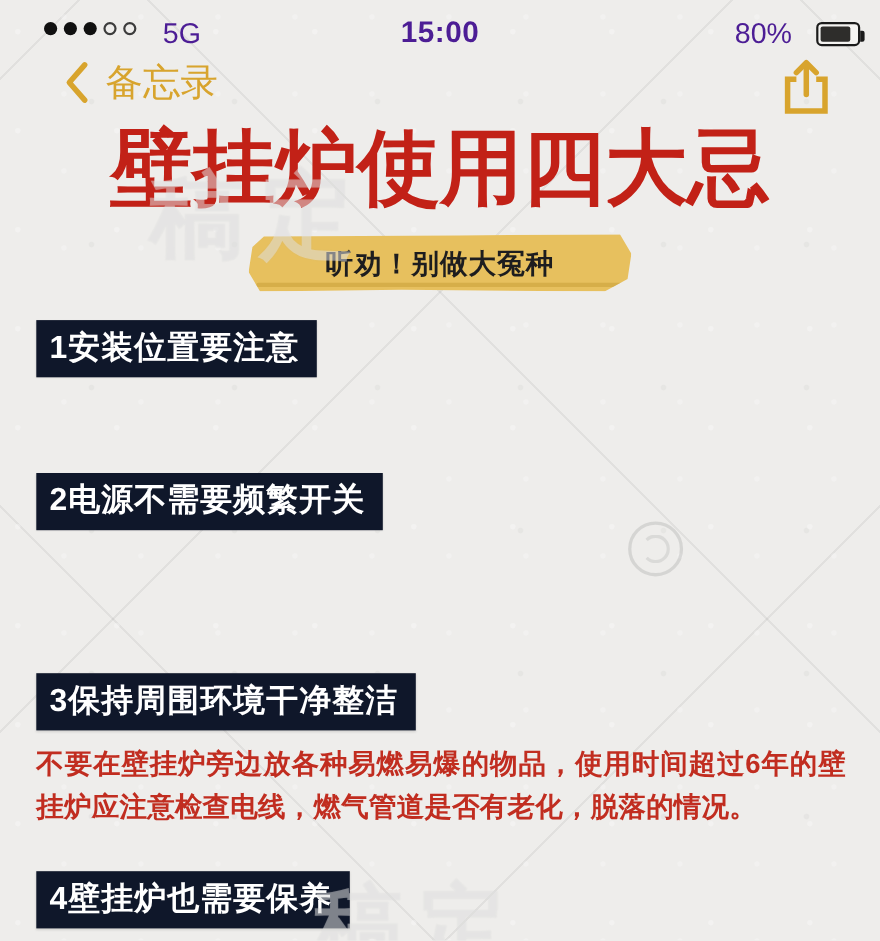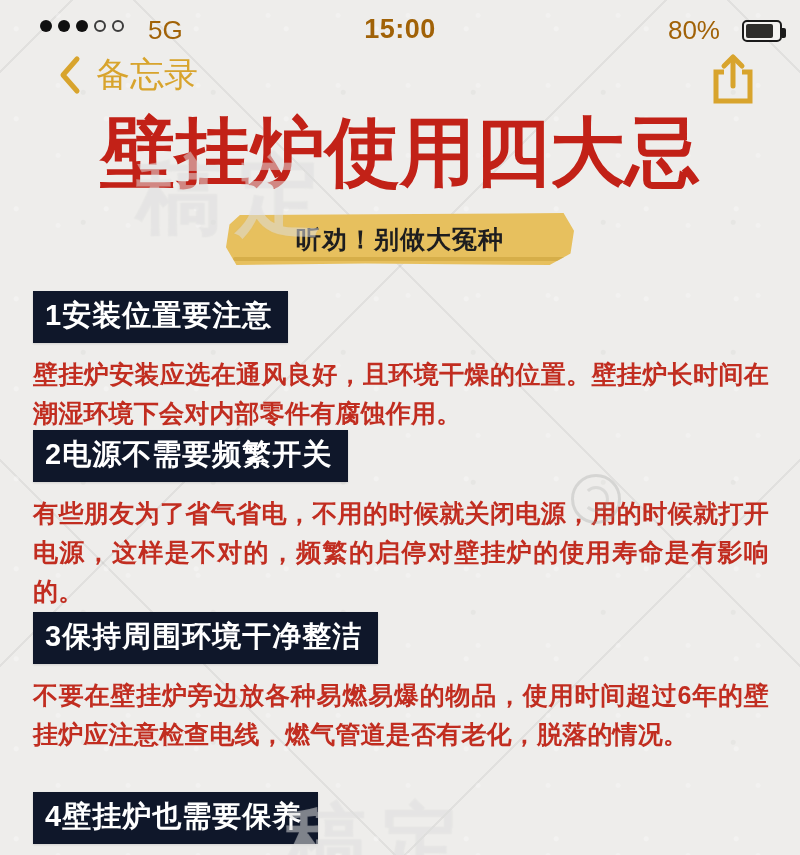--- a/index.html
+++ b/index.html
@@ -29,21 +29,21 @@
       radial-gradient(circle at 18% 32%, rgba(255,255,255,0.5) 0 2px, transparent 3px),
       radial-gradient(circle at 64% 71%, rgba(200,200,198,0.35) 0 2px, transparent 3px),
       radial-gradient(circle at 83% 22%, rgba(255,255,255,0.4) 0 2px, transparent 3px);
     background-size: 90px 90px, 130px 130px, 70px 70px;
     opacity: .6; pointer-events: none;
   }
 
   
   .status-bar {
     position: absolute; top: 8px; left: 0; right: 0; height: 36px;
-    color: #a16207;
+    color: #4c1d95;
   }
   .signal { position: absolute; left: 40px; top: 12px; display: flex; gap: 6px; align-items: center; }
   .dot { width: 12px; height: 12px; border-radius: 50%; box-sizing: border-box; }
   .dot.filled { background: #101010; }
   .dot.hollow { border: 2px solid #3c3c3c; background: transparent; }
   .network { position: absolute; left: 148px; top: 7px; font-size: 26px; font-weight: 500; }
   .time { position: absolute; left: 0; right: 0; top: 6px; text-align: center; font-size: 27px; font-weight: 600; letter-spacing: .5px; }
   .batt-group { position: absolute; right: 18px; top: 7px; display: flex; align-items: center; gap: 22px; }
   .batt-pct { font-size: 26px; font-weight: 500; }
   .battery { position: relative; width: 40px; height: 22px; border: 2px solid #1b1b1b; border-radius: 5px; box-sizing: border-box; background: #f4f3f1; }
@@ -154,26 +154,24 @@
   </div>
 
   <h1 class="note-title">壁挂炉使用四大忌</h1>
 
   <div class="banner">
     <span class="banner-text">听劝！别做大冤种</span>
   </div>
 
   <div class="section sec1">
     <div class="badge">1安装位置要注意</div>
-    <p class="sec-body">壁挂炉安装应选在通风良好，且环境干燥的位置。壁挂炉长时间在潮湿环境下会对内部零件有腐蚀作用。</p>
   </div>
 
   <div class="section sec2">
     <div class="badge">2电源不需要频繁开关</div>
-    <p class="sec-body">有些朋友为了省气省电，不用的时候就关闭电源，用的时候就打开电源，这样是不对的，频繁的启停对壁挂炉的使用寿命是有影响的。</p>
   </div>
 
   <div class="section sec3">
     <div class="badge">3保持周围环境干净整洁</div>
     <p class="sec-body">不要在壁挂炉旁边放各种易燃易爆的物品，使用时间超过6年的壁挂炉应注意检查电线，燃气管道是否有老化，脱落的情况。</p>
   </div>
 
   <div class="section sec4">
     <div class="badge">4壁挂炉也需要保养</div>
     

